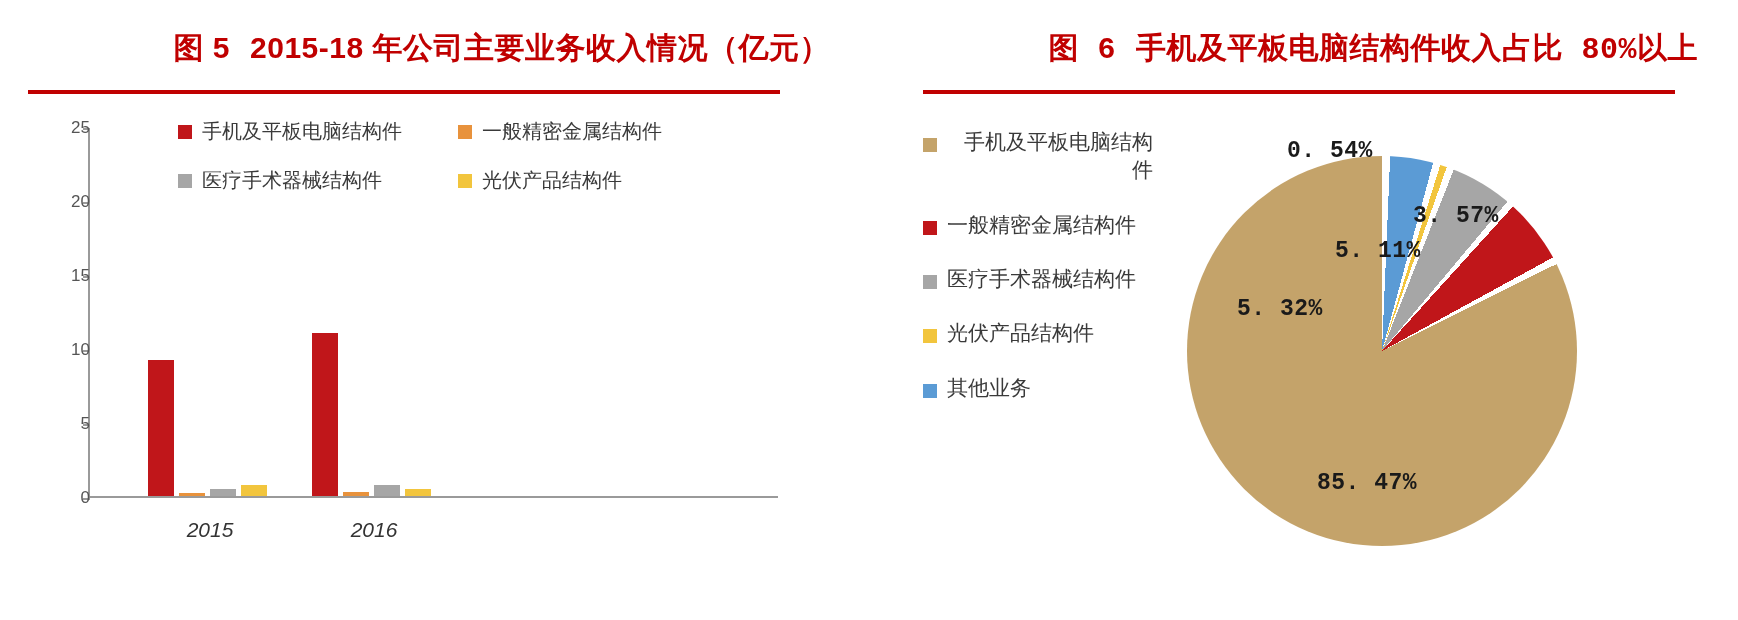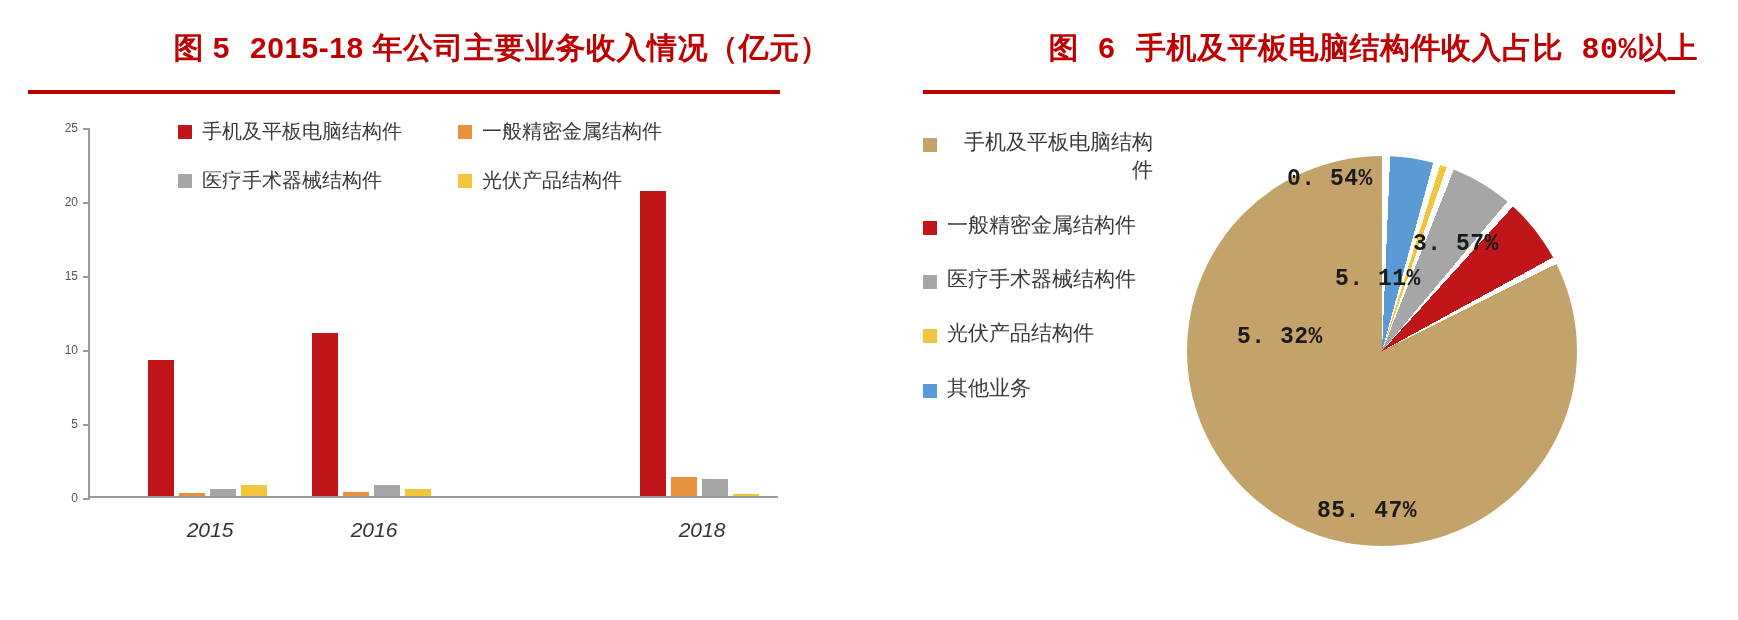--- a/index.html
+++ b/index.html
@@ -82,23 +82,22 @@
     left: 60px;
     top: 18px;
     width: 690px;
     height: 370px;
     border-left: 2px solid #9a9a9a;
     border-bottom: 2px solid #9a9a9a;
   }
   .ytick {
     position: absolute;
     right: 100%;
-    margin-right: 12px;
     transform: translateY(-50%);
-    font-size: 12px;
+    font-size: 17px;
     color: #555;
     white-space: nowrap;
   }
   .ytickmark {
     position: absolute;
     right: 100%;
     width: 7px;
     height: 2px;
     background: #9a9a9a;
   }
@@ -161,21 +160,20 @@
     width: 390px; height: 390px;
     border-radius: 50%;
   }
   .pie-label {
     position: absolute;
     font-size: 23px;
     color: #1a1a1a;
     font-weight: bold;
     white-space: nowrap;
     letter-spacing: 0.5px;
-    margin-top: 28px;
   }
 </style>
 </head>
 <body>
 
 <div class="page">
 
   <div class="panel panel-left">
     <div class="fig-header">
       <div class="fig-title">
@@ -230,27 +228,20 @@
 
         <div class="group" style="left:222px">
           <div class="bar" style="height:163px;background:#c0161a"></div>
           <div class="bar" style="height:4px;background:#e8923c"></div>
           <div class="bar" style="height:11px;background:#a6a6a6"></div>
           <div class="bar" style="height:7px;background:#f2c53d"></div>
           <div class="xlabel" style="left:62px">2016</div>
         </div>
 
 
-        <div class="group" style="left:550px">
-          <div class="bar" style="height:305px;background:#c0161a"></div>
-          <div class="bar" style="height:19px;background:#e8923c"></div>
-          <div class="bar" style="height:17px;background:#a6a6a6"></div>
-          <div class="bar" style="height:2px;background:#f2c53d"></div>
-          <div class="xlabel" style="left:62px">2018</div>
-        </div>
       </div>
     </div>
   </div>
 
   <div class="panel panel-right">
     <div class="fig-header">
       <div class="fig-title">
         <span class="fig-num">图 6</span><span>手机及平板电脑结构件收入占比 80%以上</span>
       </div>
       <div class="rule"></div>

